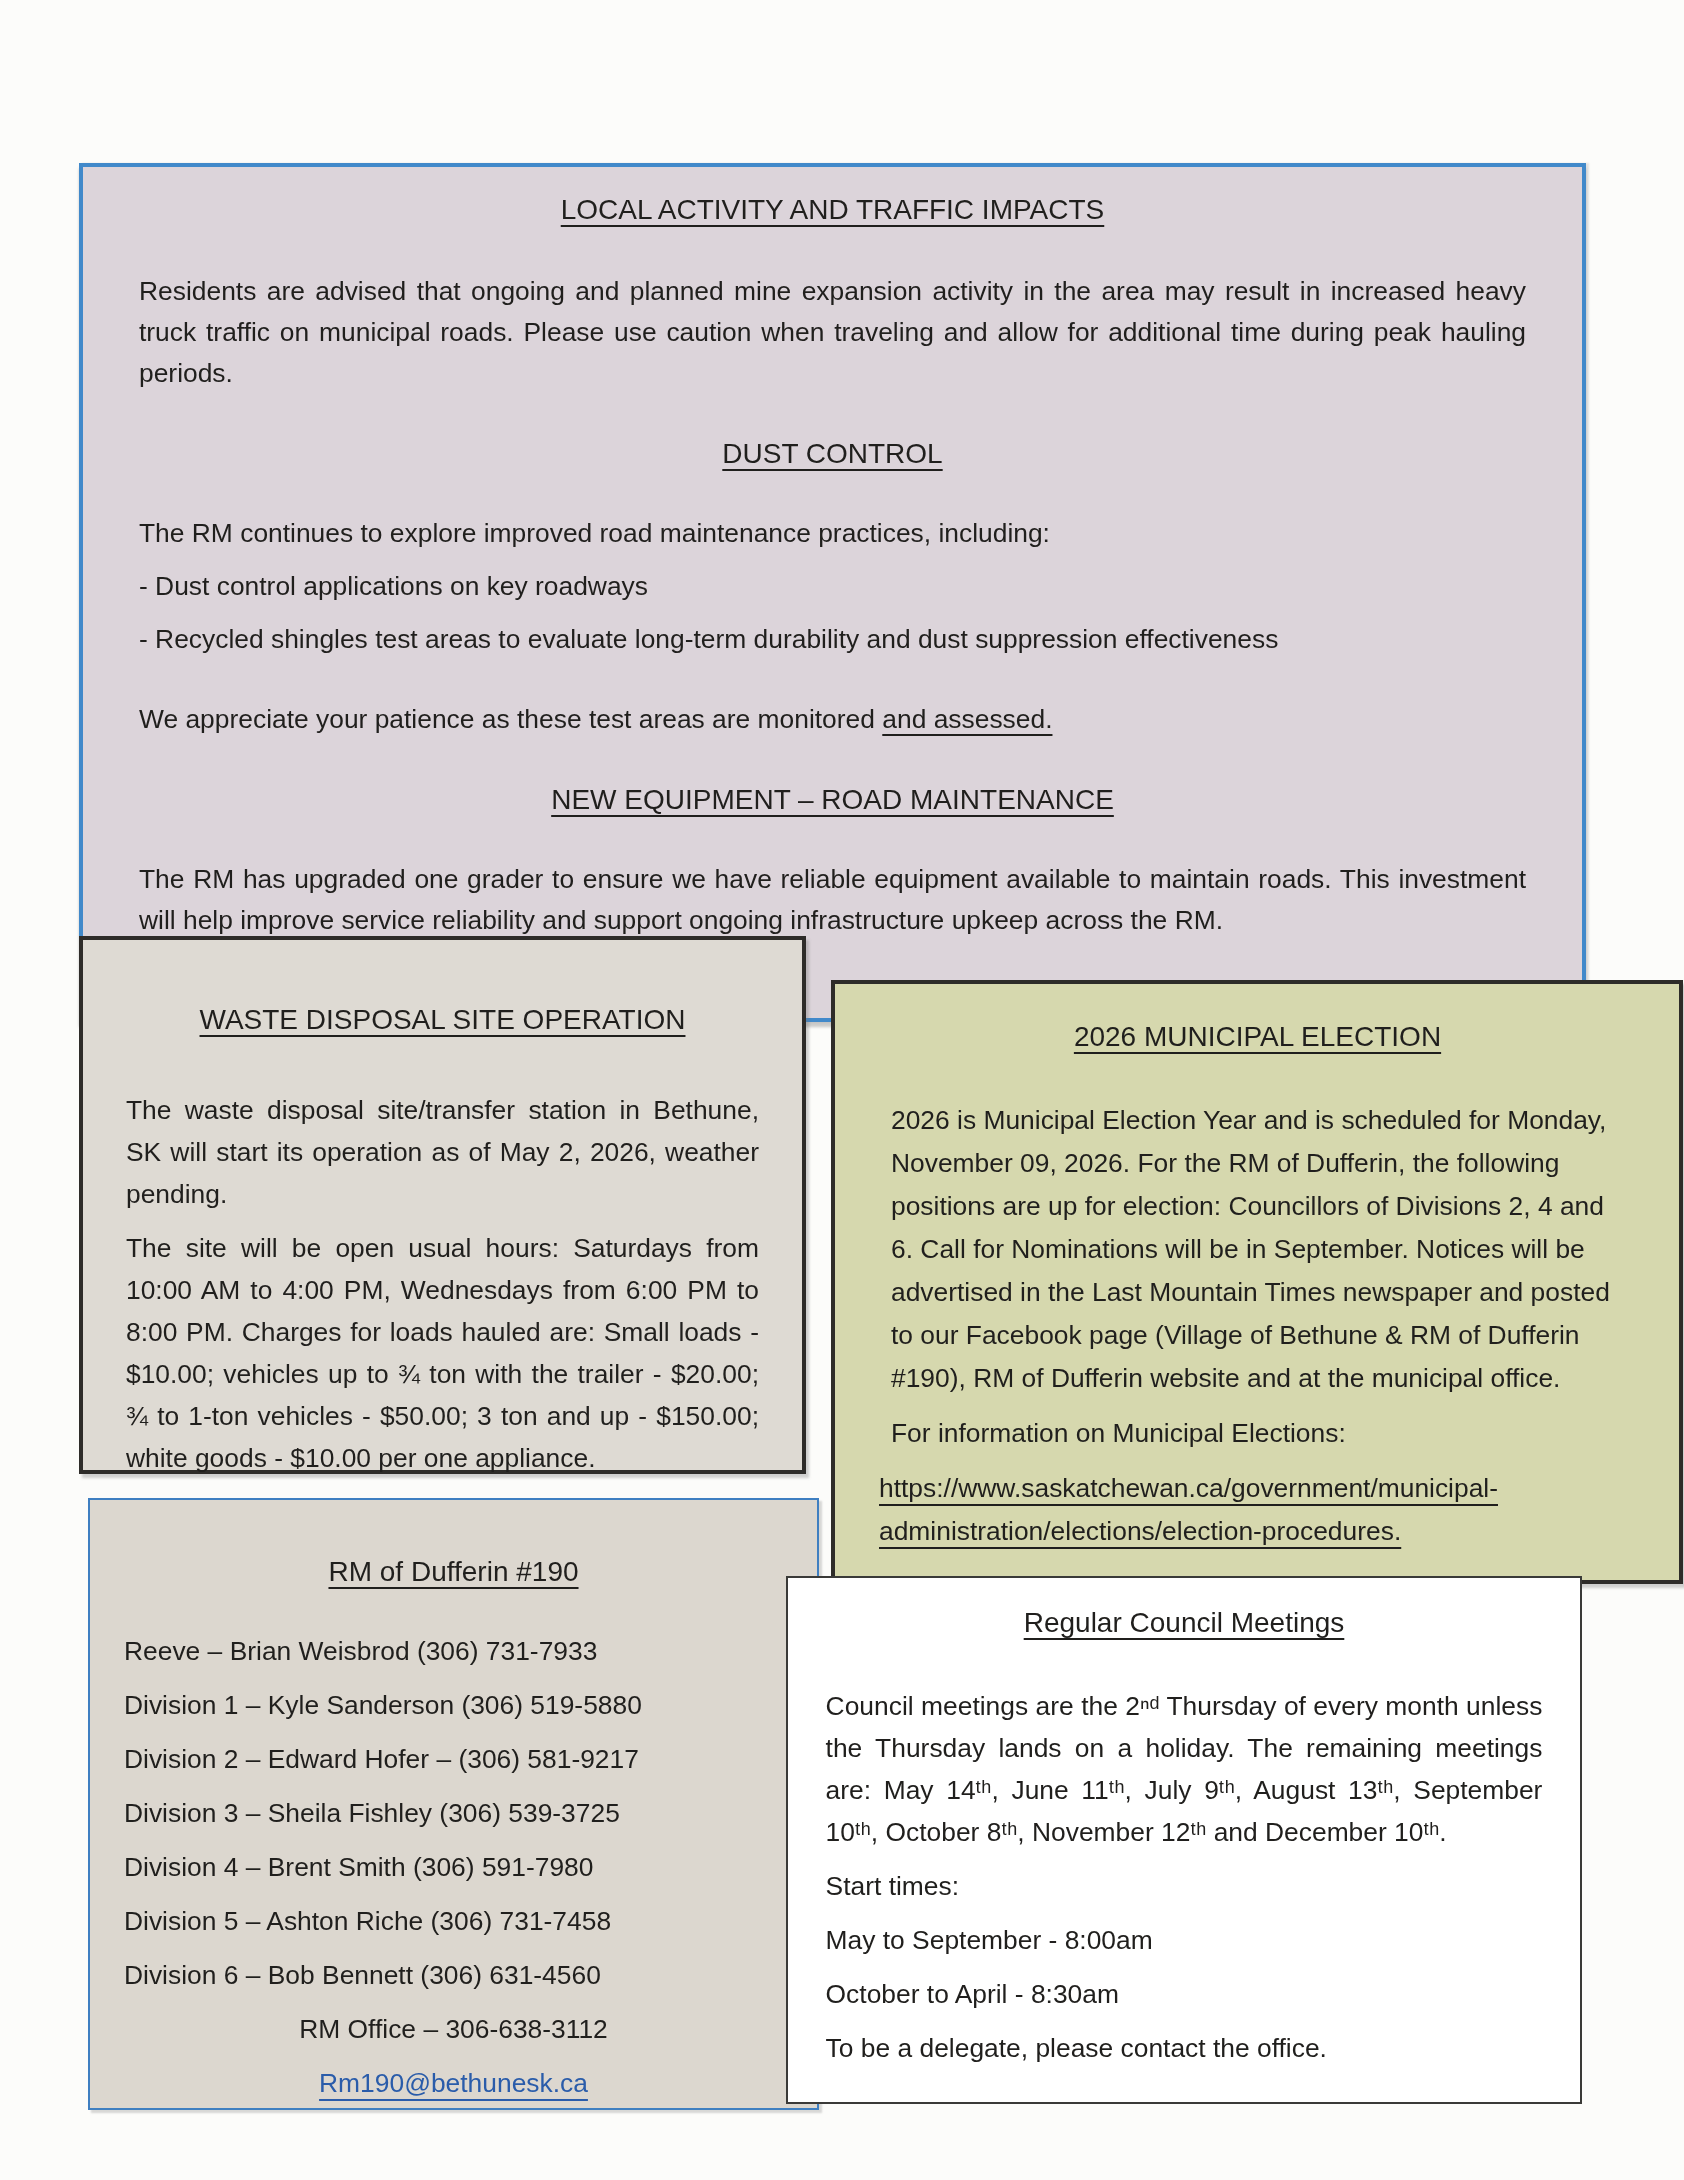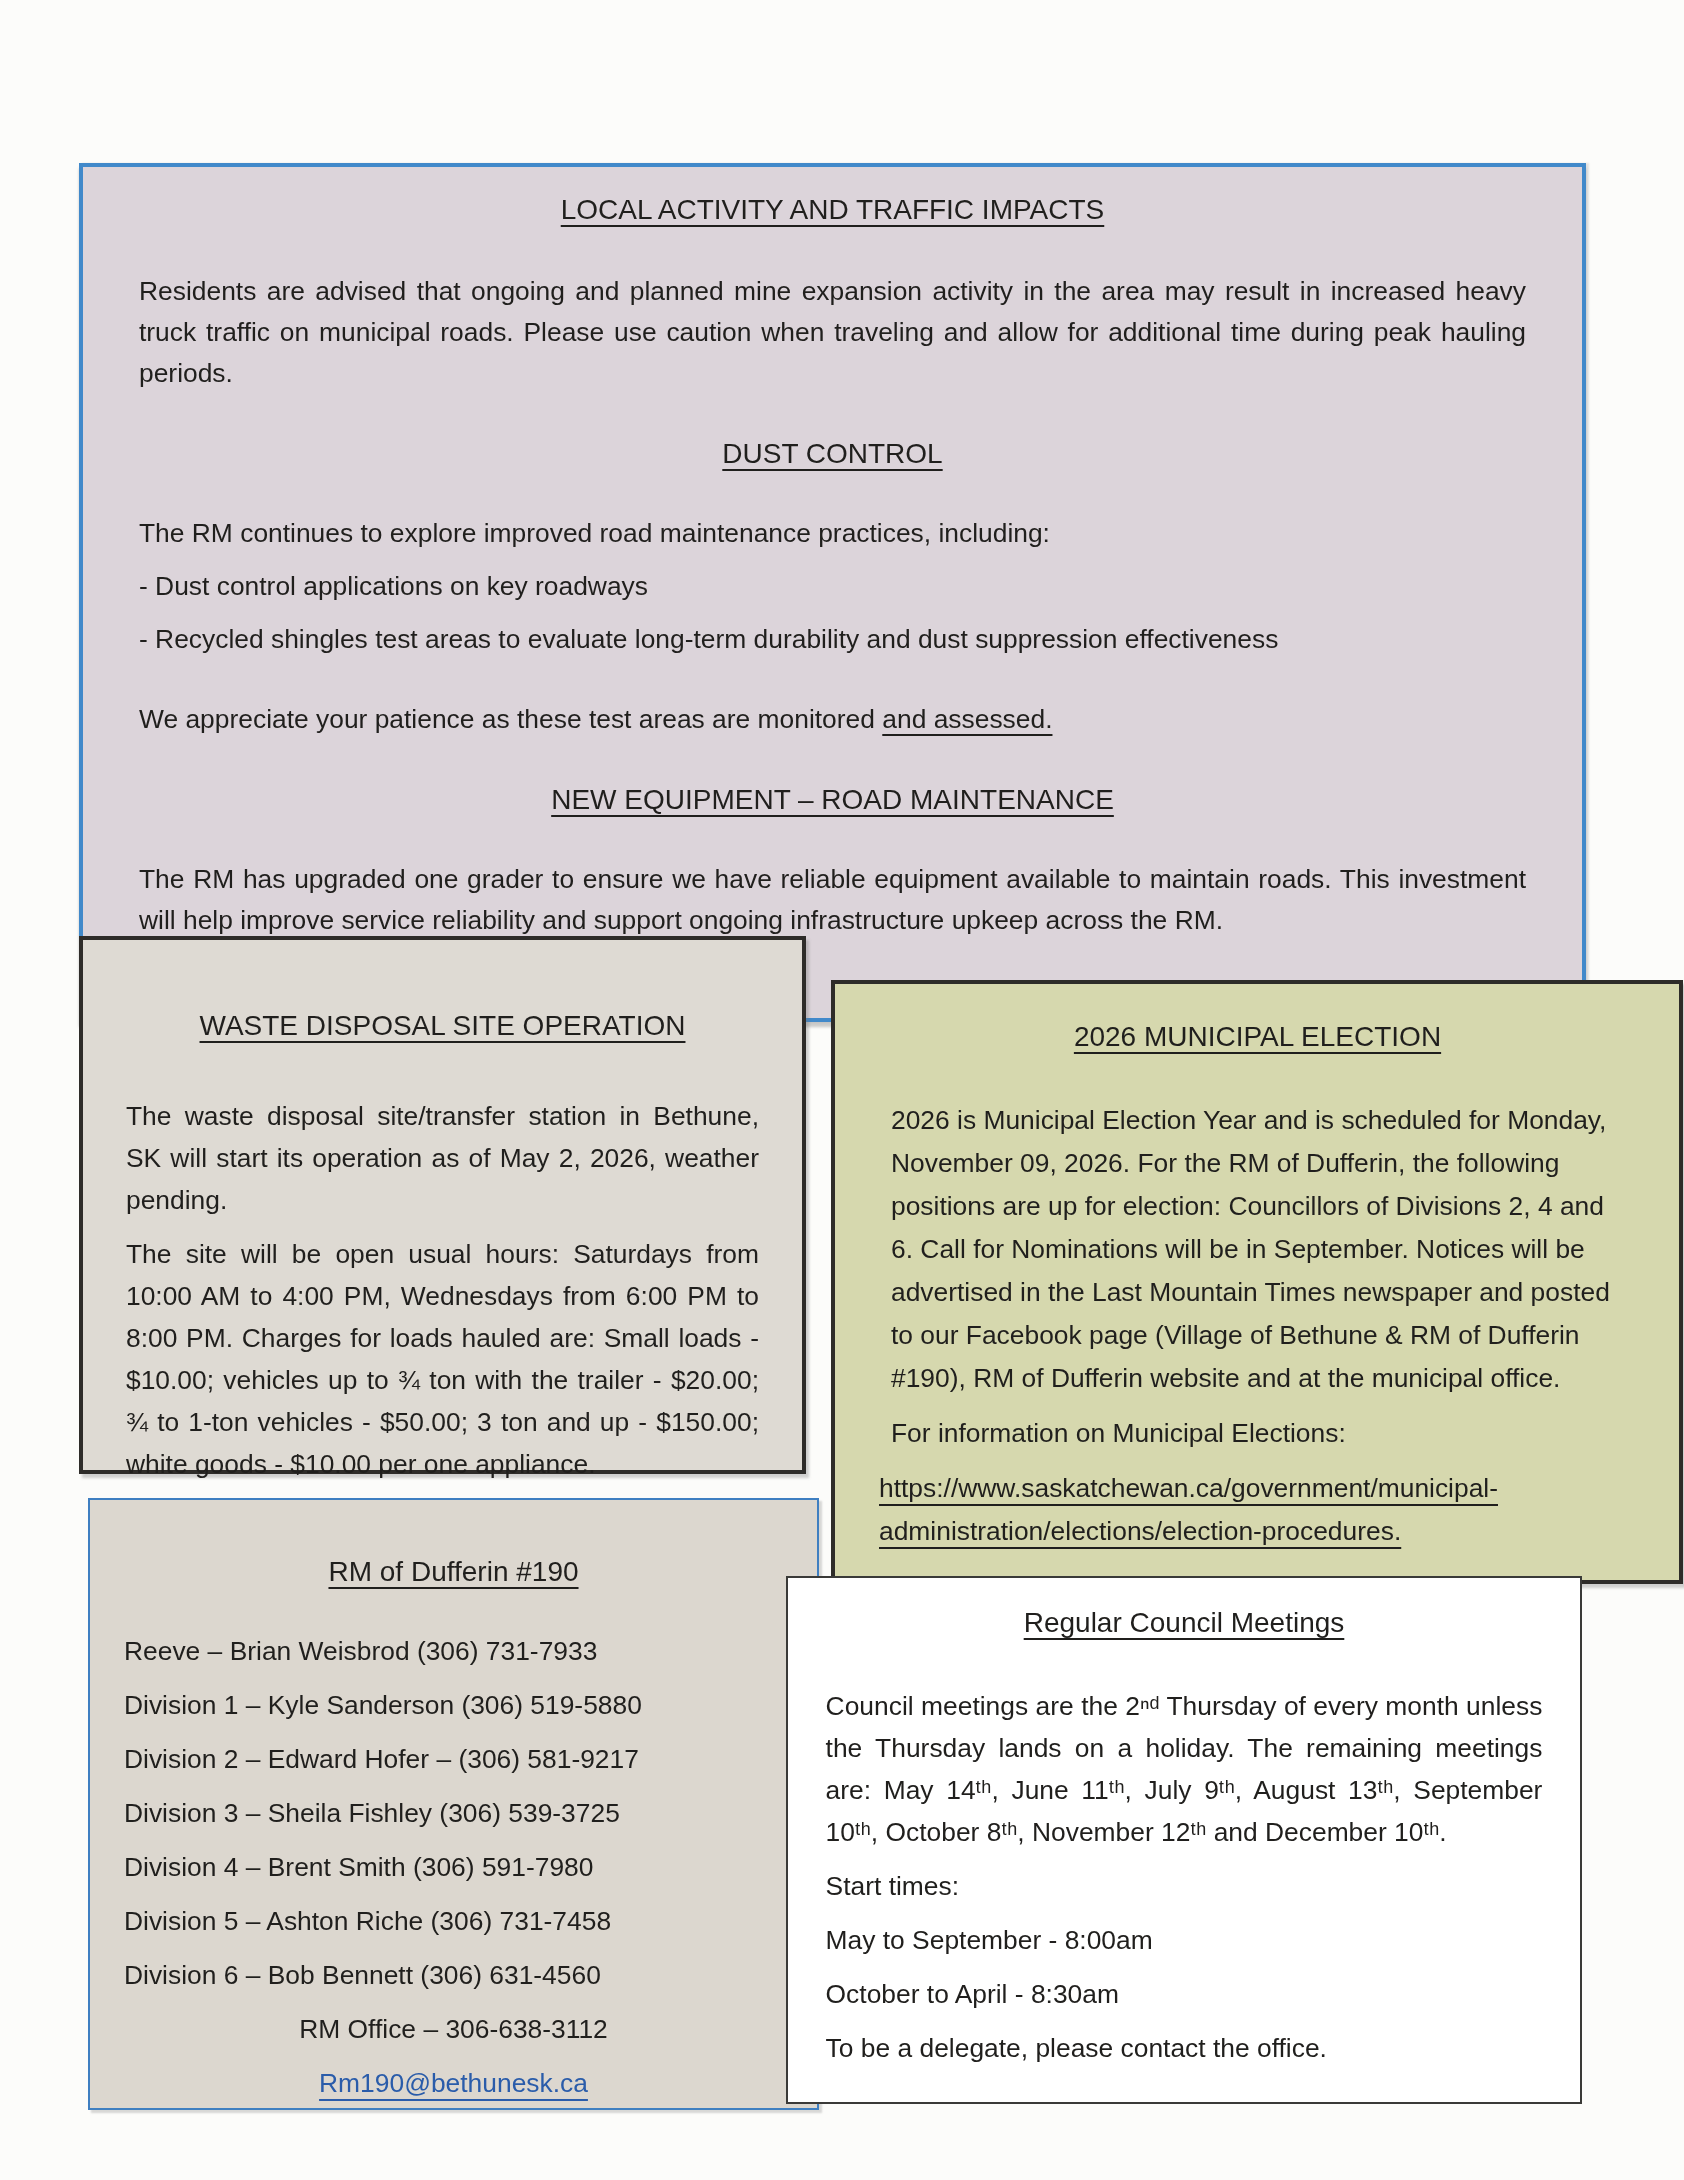--- a/index.html
+++ b/index.html
@@ -67,21 +67,21 @@
   h2,h3{
     font-size:28px;
     font-weight:normal;
     text-align:center;
     text-decoration:underline;
     text-underline-offset:6px;
     text-decoration-thickness:2.1px;
   }
   #traffic-box h2{margin:0 0 41px 0;}
   #traffic-box h3{margin:0 0 39px 0;}
-  #waste-box h3{margin:10px 0 48px 0;}
+  #waste-box h3{margin:4px 0 48px 0;}
   #election-box h3{margin:0 0 41px 0;}
   #contacts-box h3{margin:0 0 37px 0;}
   #council-box h3{margin:0 0 41px 0;}
 
   p{margin:12px;}
   .justify{text-align:justify;}
   .mb{margin-bottom:39px;}
   .underline{
     text-decoration:underline;
     text-underline-offset:6px;

